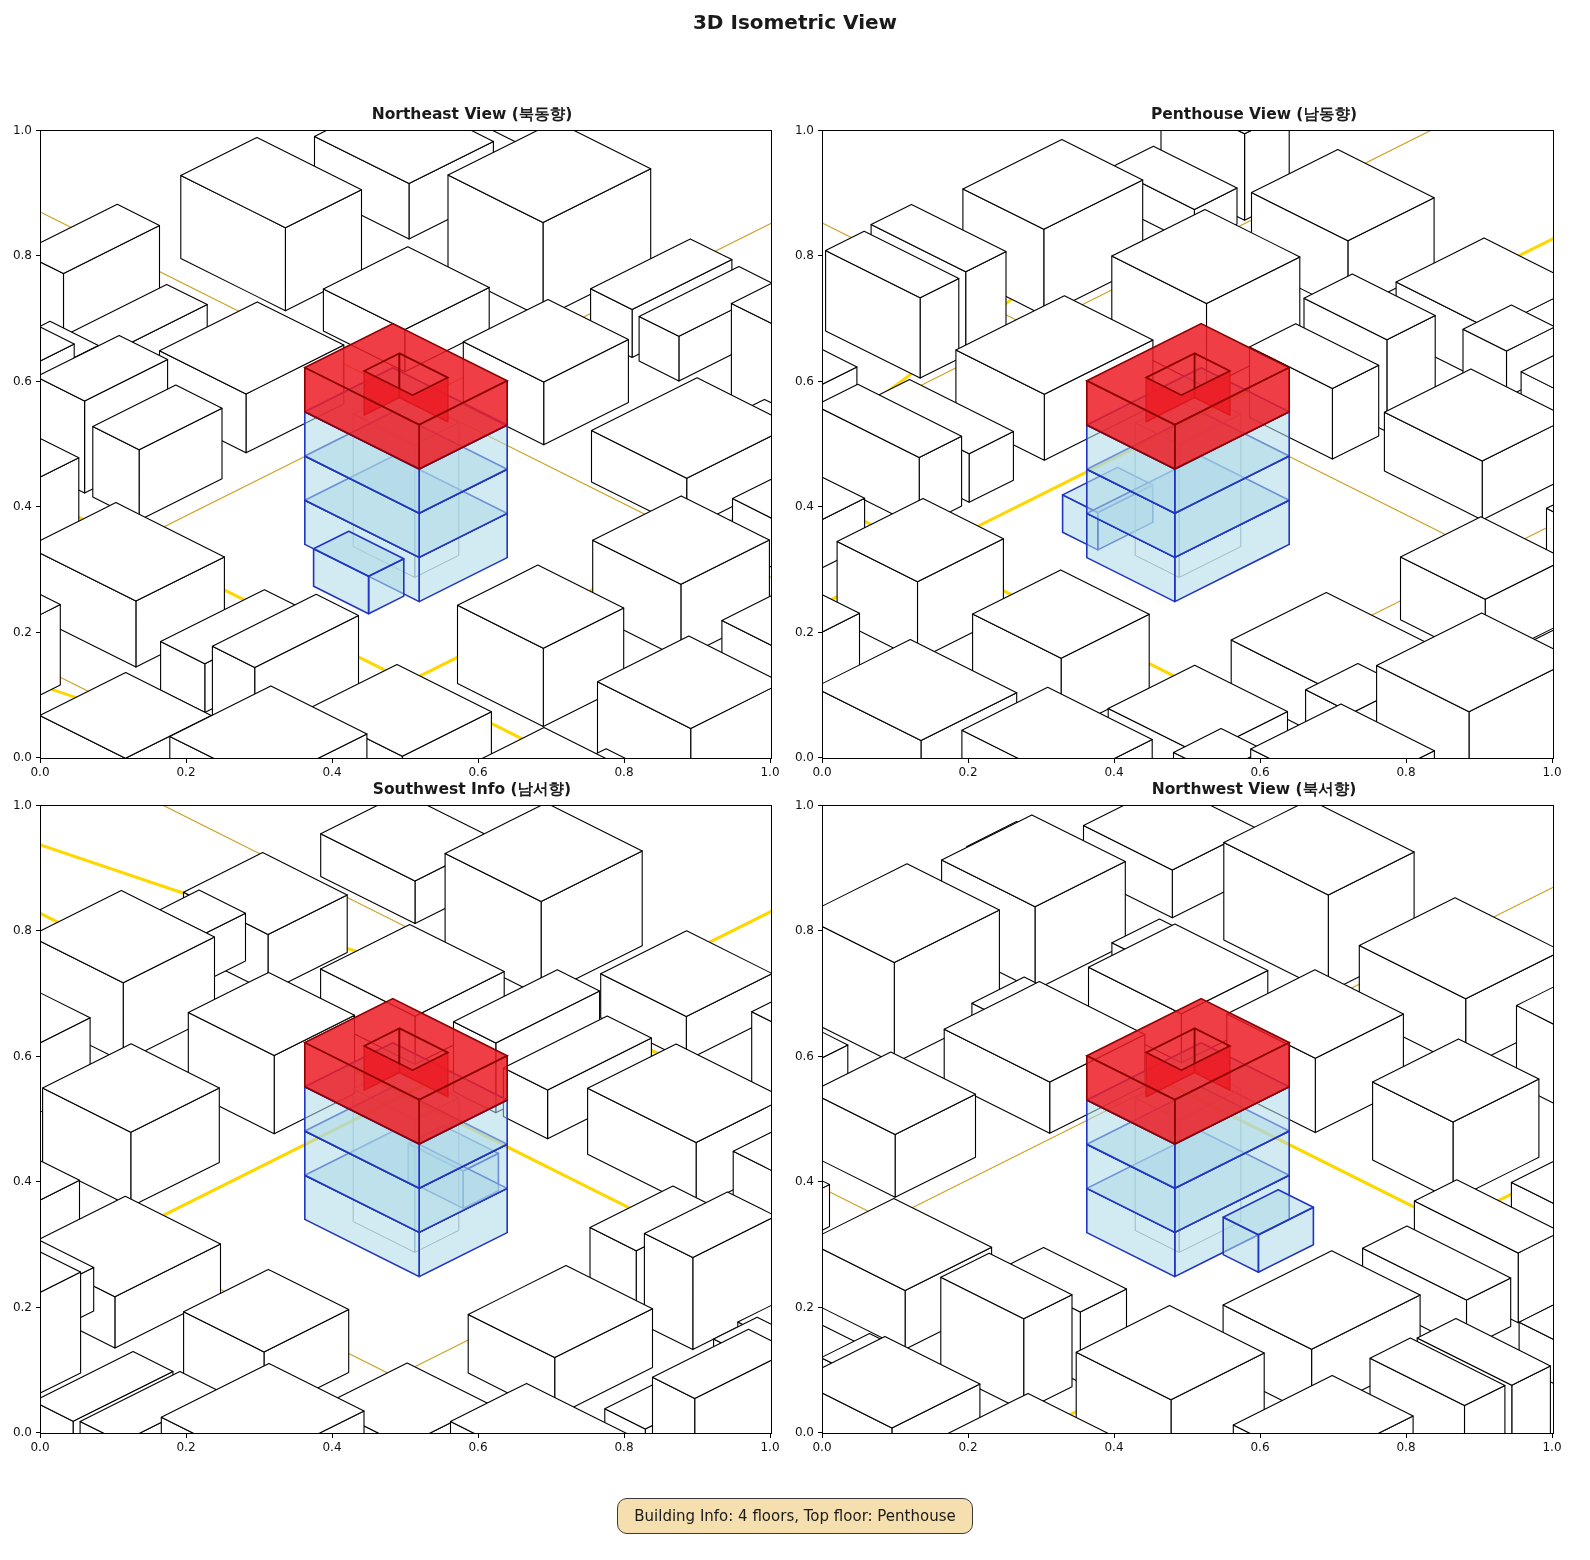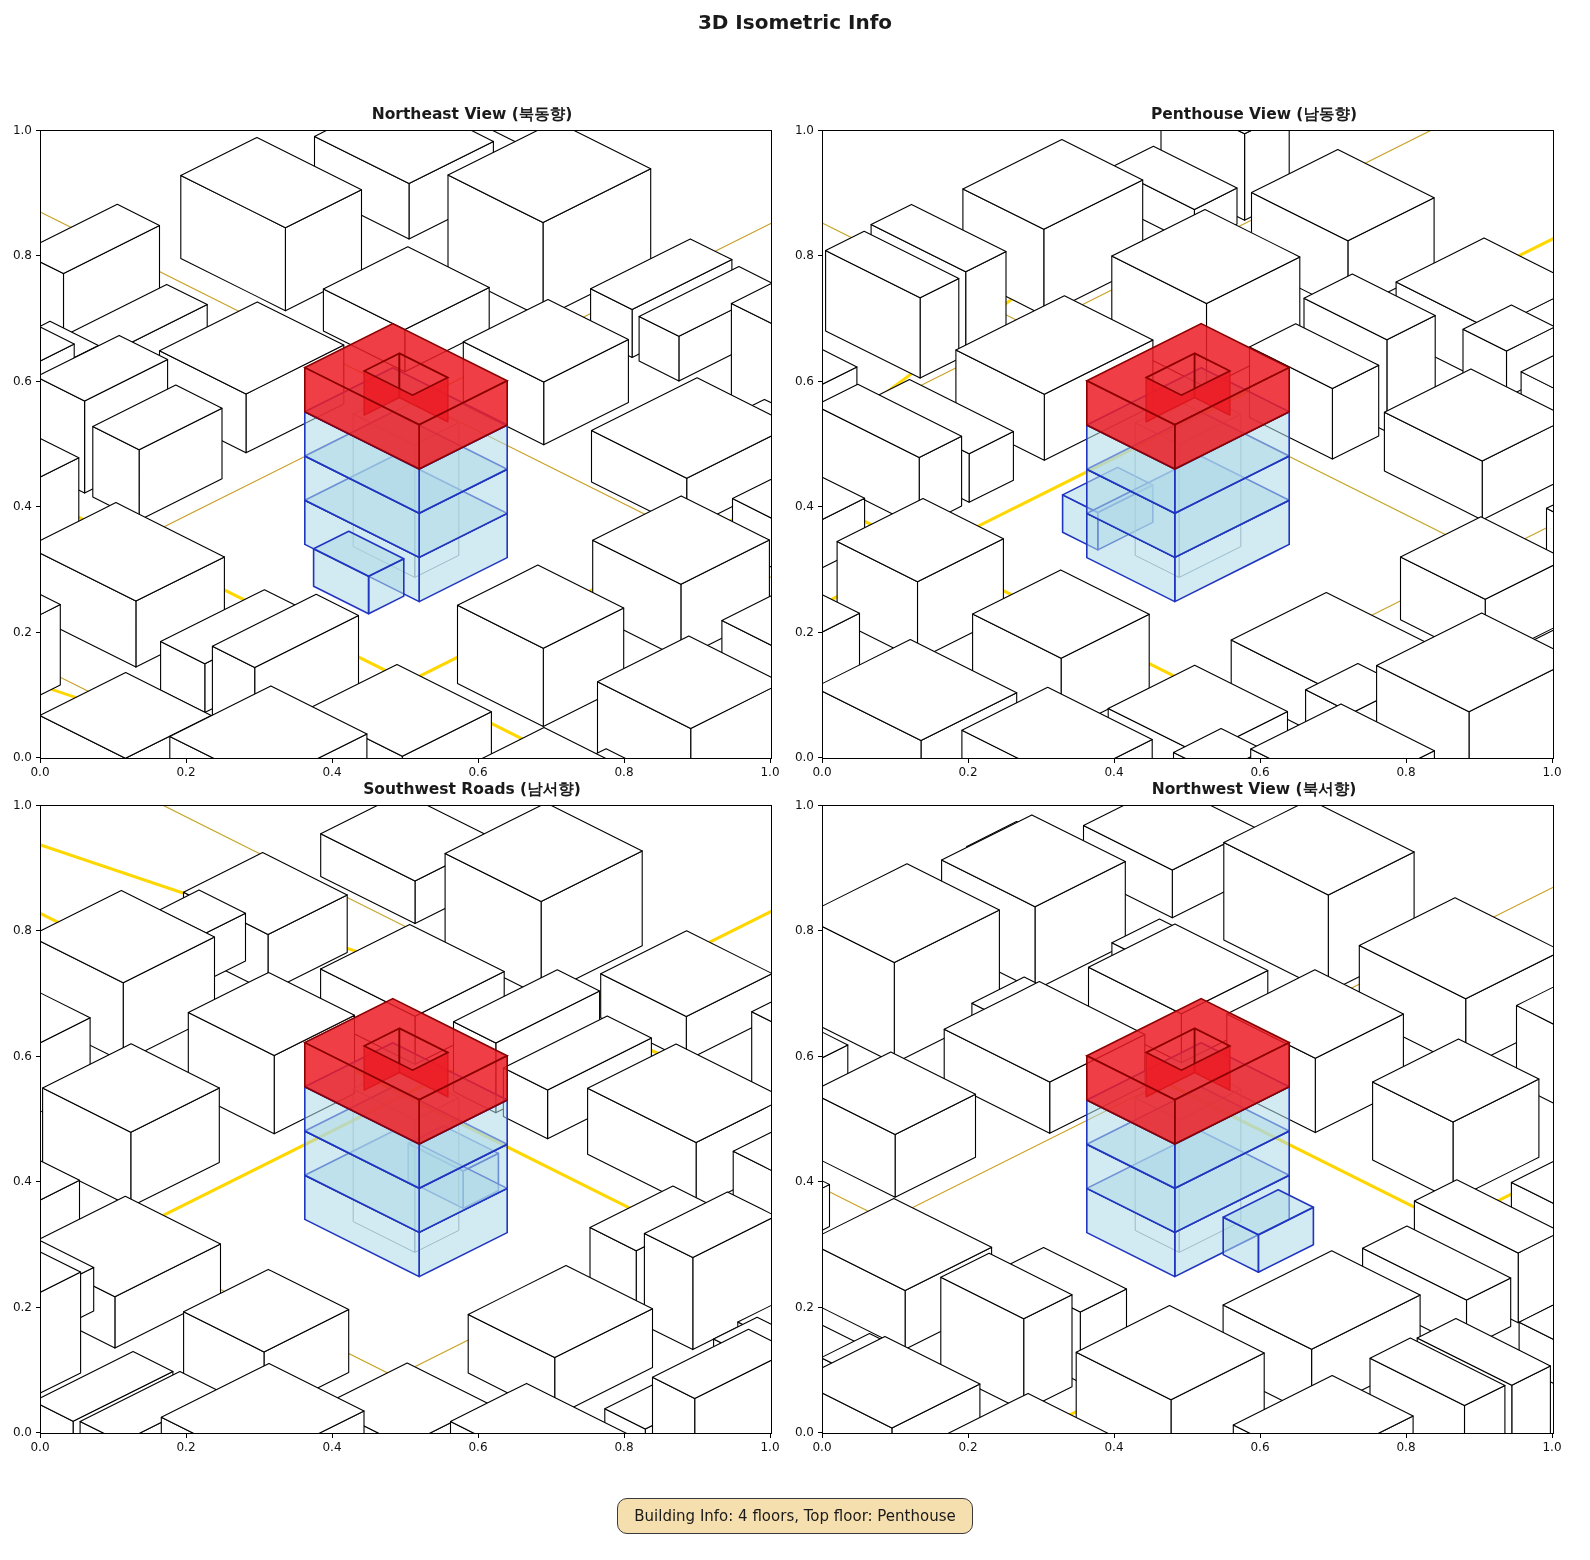--- a/index.html
+++ b/index.html
@@ -29,21 +29,21 @@
   footer{position:absolute;left:0;top:1498px;width:1590px;display:flex;justify-content:center;}
   .info-box{
     font-size:15px;padding:8px 16px;border-radius:10px;
     border:1.5px solid #3a3a3a;color:#1a1a1a;white-space:nowrap;
   }
 </style>
 </head>
 <body>
 
 <header>
-  <div class="title-line">3D Isometric Info</div>
+  <div class="title-line">3D Isometric View</div>
 </header>
 
 <section class="panel p1">
   <h2 class="panel-title">Northeast View (북동향)</h2>
   <div class="plot">
     <svg class="scene" viewBox="0 0 730 627">
         <line x1="-270.79999999999995" y1="-54.10000000000002" x2="1313.2" y2="737.9" stroke="#C9A227" stroke-width="1.2"></line>
         <line x1="1011.8" y1="-48.60000000000002" x2="-572.2" y2="743.4" stroke="#C9A227" stroke-width="1.2"></line>
         <line x1="-726.2" y1="173.60000000000002" x2="857.8" y2="965.6" stroke="#C9A227" stroke-width="1.2"></line>
         <line x1="-556.8" y1="88.89999999999998" x2="1027.2" y2="880.9" stroke="#FFD700" stroke-width="3"></line>
@@ -421,21 +421,21 @@
         <div class="ytick-label" style="top: 244px;">0.6</div>
         <div class="ytick-mark" style="top: 125px;"></div>
         <div class="ytick-label" style="top: 118px;">0.8</div>
         <div class="ytick-mark" style="top: 0px;"></div>
         <div class="ytick-label" style="top: -7px;">1.0</div>
       </div>
   </div>
 </section>
 
 <section class="panel p3">
-  <h2 class="panel-title">Southwest Roads (남서향)</h2>
+  <h2 class="panel-title">Southwest Info (남서향)</h2>
   <div class="plot">
     <svg class="scene" viewBox="0 0 730 627">
         <line x1="1000.8" y1="894.1" x2="-583.2" y2="102.10000000000002" stroke="#C9A227" stroke-width="1.2"></line>
         <line x1="-281.79999999999995" y1="888.6" x2="1302.2" y2="96.60000000000002" stroke="#C9A227" stroke-width="1.2"></line>
         <line x1="1456.2" y1="666.4" x2="-127.79999999999995" y2="-125.60000000000002" stroke="#C9A227" stroke-width="1.2"></line>
         <line x1="1286.8" y1="751.1" x2="-297.20000000000005" y2="-40.89999999999998" stroke="#FFD700" stroke-width="3"></line>
         <line x1="-559" y1="750" x2="1025" y2="-42" stroke="#FFD700" stroke-width="3"></line>
         <line x1="1619" y1="585" x2="-273" y2="-53" stroke="#FFD700" stroke-width="3"></line>
         <path d="M455.7 34.1L374.0 74.9L374.0 117.6L455.7 76.7Z" fill="#FFFFFF" fill-opacity="1" stroke="#000000" stroke-width="1.1" stroke-linejoin="round"></path>
         <path d="M279.7 27.8L374.0 74.9L374.0 117.6L279.7 70.4Z" fill="#FFFFFF" fill-opacity="1" stroke="#000000" stroke-width="1.1" stroke-linejoin="round"></path>

